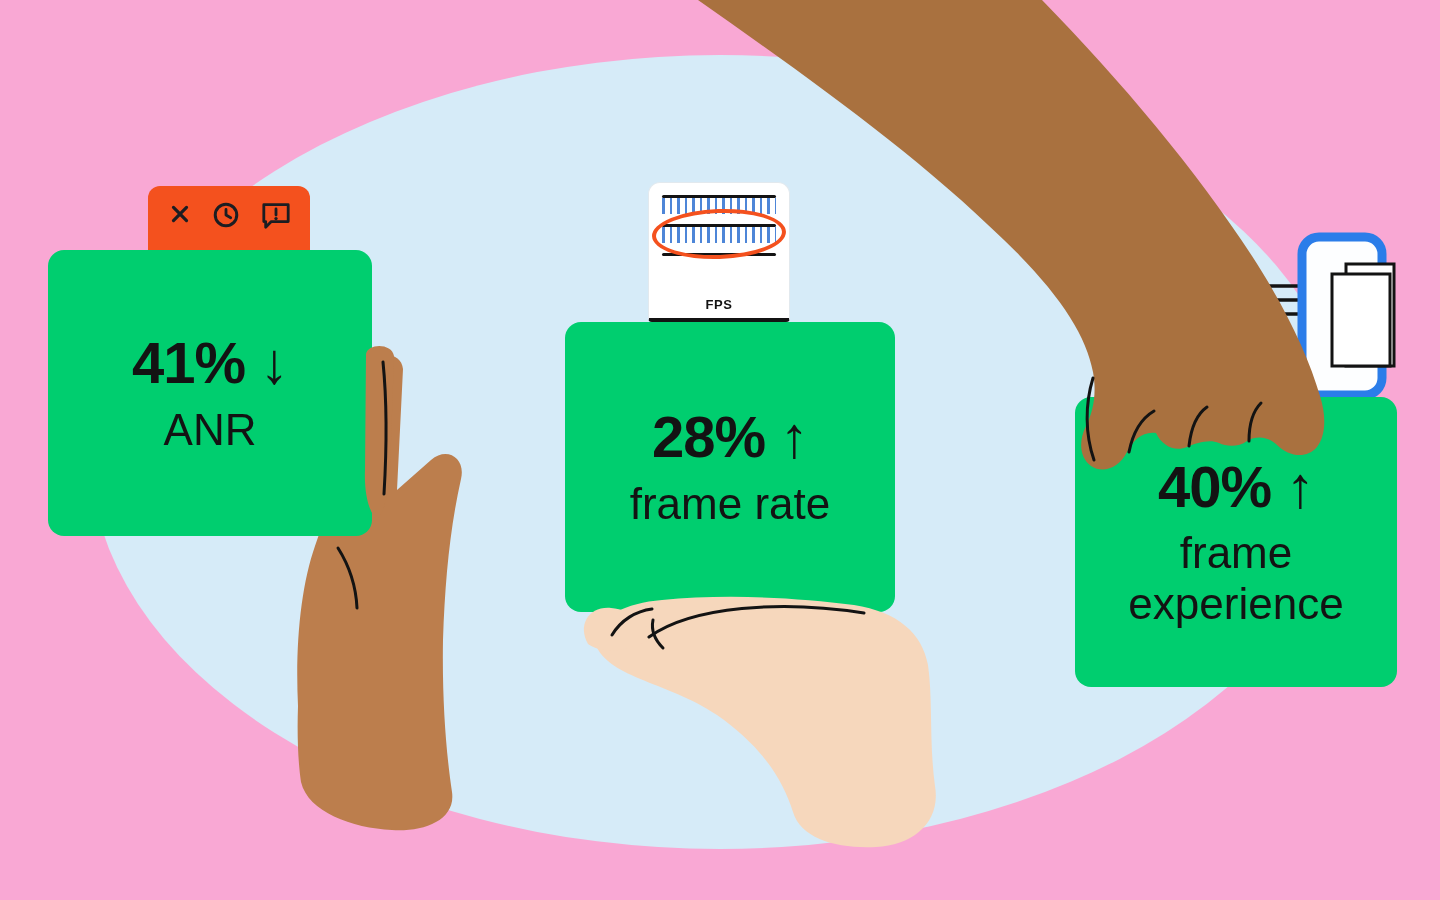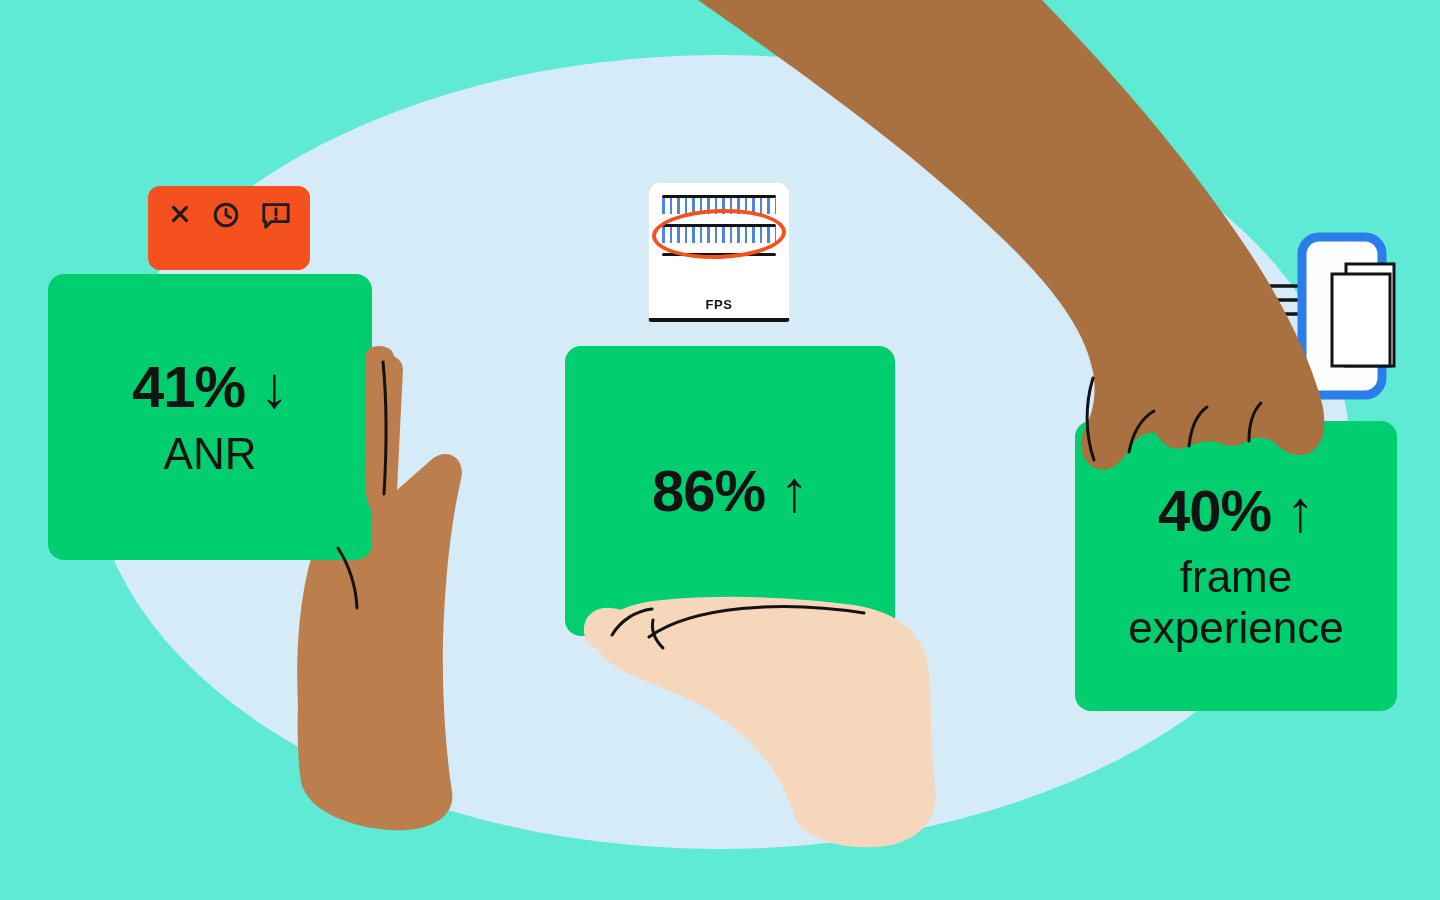--- a/index.html
+++ b/index.html
@@ -1,28 +1,28 @@
 <!DOCTYPE html>
 <html style="--background: #FFFFFF; --ellipse: #D6EBF8; --card-green: #00CE6F; --accent-orange: #F4511E; --accent-blue: #2B7DE9; --ink: #131313; --tick-blue: #4E86D8; --skin-left-hand: #BC7E4D; --skin-middle-hand: #F6D7BC; --skin-right-arm: #A9713F;"><head>
 <meta charset="utf-8">
 <style>
   html,body{margin:0;padding:0;background:#fff;}
   .scene{
-    position:relative;width:1440px;height:900px;background:#5eead4;overflow:hidden;
+    position:relative;width:1440px;height:900px;background:#f9a8d4;overflow:hidden;
     font-family:"Liberation Sans","DejaVu Sans",sans-serif;color:var(--ink,#131313);
   }
   .layer{position:absolute;left:0;top:0;width:1440px;height:900px;}
   .layer.back{z-index:1;}
   .layer.front{z-index:4;pointer-events:none;}
 
   
   .card{
     position:absolute;z-index:3;background:var(--card-green,#00CE6F);
     border-radius:16px;display:flex;flex-direction:column;align-items:center;
-    justify-content:center;text-align:center;margin-top:24px;
+    justify-content:center;text-align:center;
   }
   .card .stat{font-size:58px;font-weight:700;letter-spacing:-1px;line-height:1.1;}
   .card .label{font-size:44px;font-weight:500;line-height:1.15;margin-top:10px;}
   .card1{left:48px;top:250px;width:324px;height:286px;}
   .card2{left:565px;top:322px;width:330px;height:290px;}
   .card3{left:1075px;top:397px;width:322px;height:290px;}
   .card3 .label{max-width:280px;}
 
   
   .anr-badge{
@@ -117,21 +117,22 @@
     </div>
     <div class="fps-line fps-bottom-line"></div>
     <div class="fps-label">FPS</div>
   </div>
 
   <div class="card card1">
     <div class="stat">41% ↓</div>
     <div class="label">ANR</div>
   </div>
   <div class="card card2">
-    <div class="stat">86% ↑</div>
+    <div class="stat">28% ↑</div>
+    <div class="label">frame rate</div>
   </div>
   <div class="card card3">
     <div class="stat">40% ↑</div>
     <div class="label">frame experience</div>
   </div>
 
   <svg class="layer front" viewBox="0 0 1440 900">
 
     <g>
       <path style="fill:var(--skin-middle-hand,#F6D7BC)" d="M 594 640

